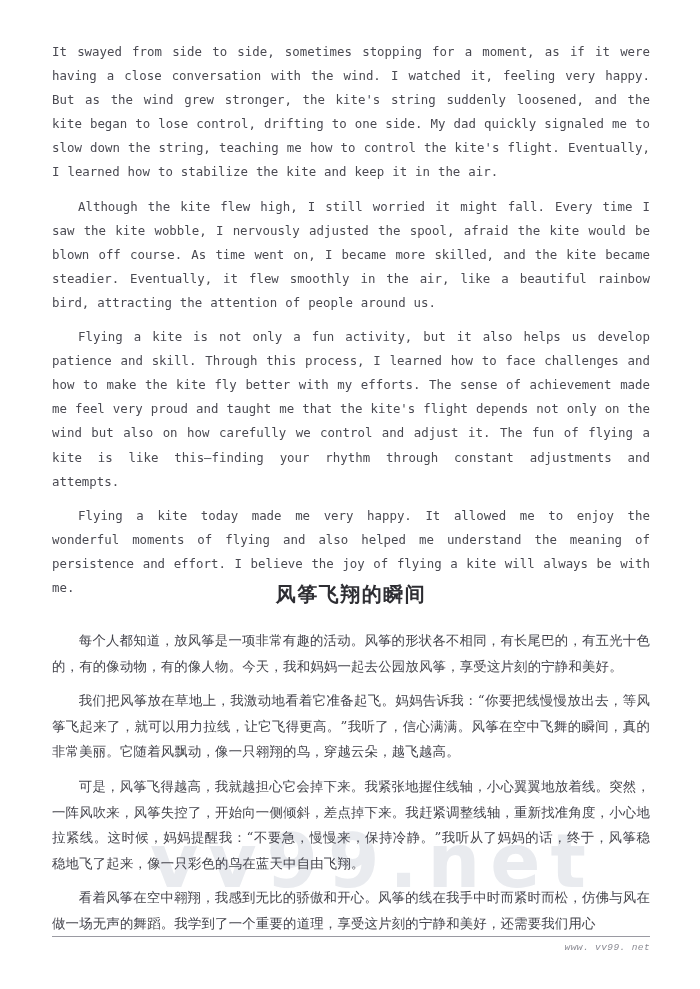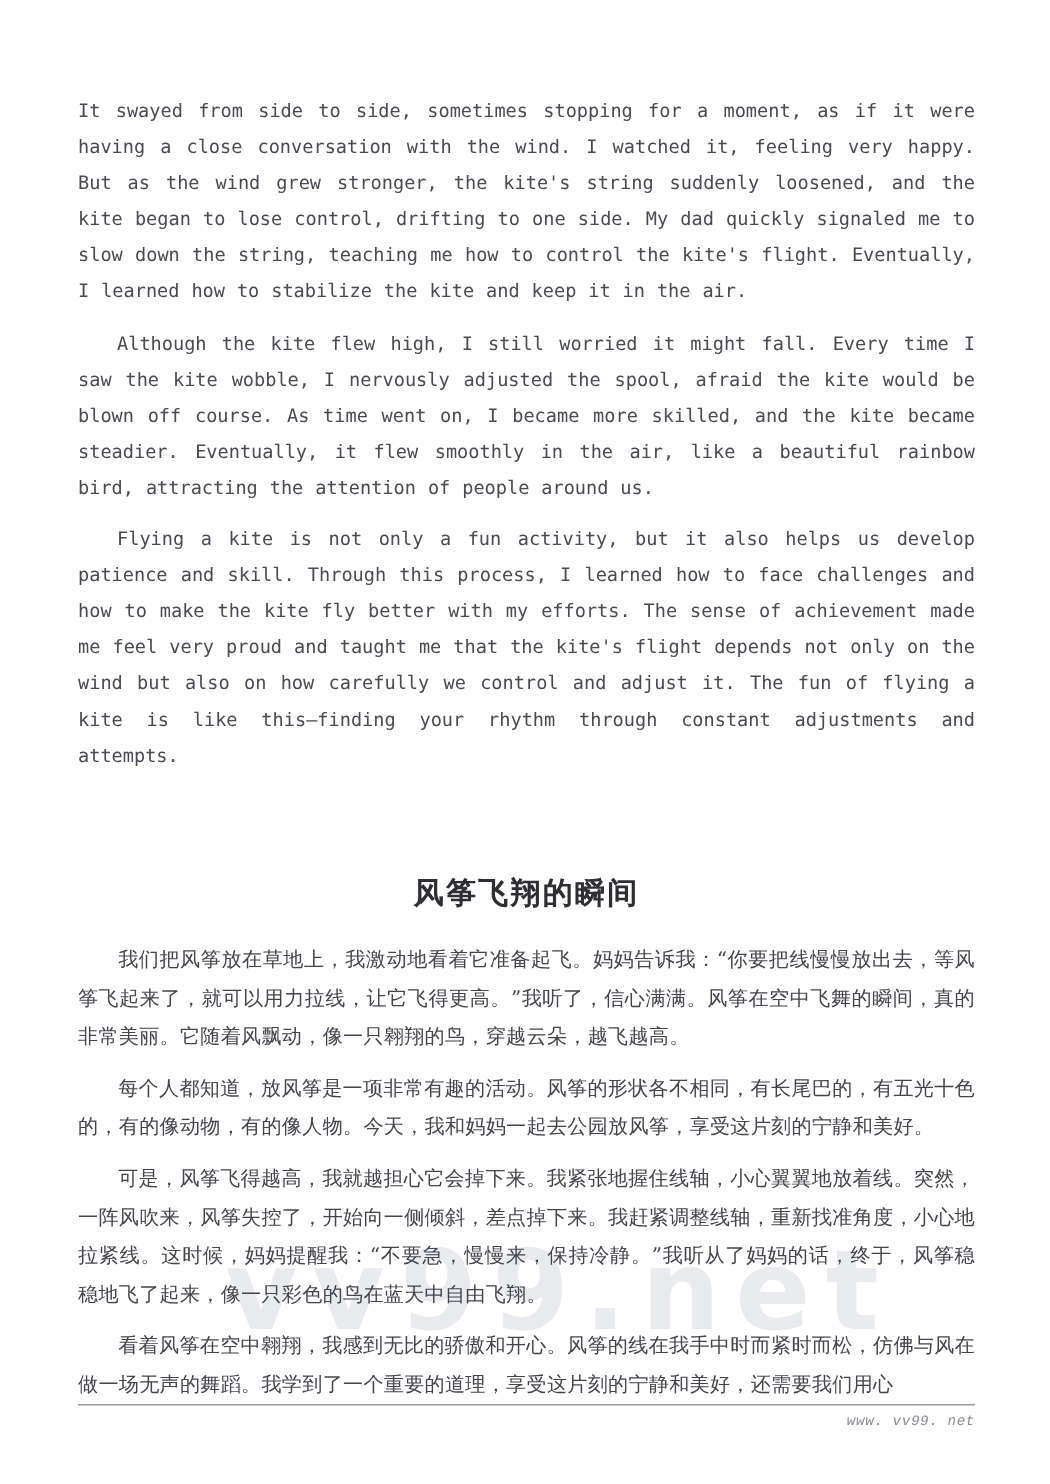--- a/index.html
+++ b/index.html
@@ -41,21 +41,21 @@
     white-space: nowrap;
     pointer-events: none;
     z-index: 0;
     user-select: none;
   }
 
   
   #content {
     position: absolute;
     left: 52px;
-    top: 62px;
+    top: 40px;
     width: 598px;
     z-index: 2;
   }
 
   
   .en-para {
     font-family: "DejaVu Sans Mono", "Liberation Mono", monospace;
     font-size: 12.4px;
     line-height: 24.1px;
     color: #4a4a52;
@@ -77,21 +77,21 @@
   
   #cn-section {
     position: absolute;
     left: 52px;
     top: 582px;
     width: 598px;
     z-index: 2;
   }
 
   #cn-title {
-    font-family: Liberation Sans, sans-serif;
+    font-family: Liberation Mono, monospace;
     font-size: 20px;
     font-weight: bold;
     color: #2e2e33;
     text-align: center;
     letter-spacing: 1.5px;
     line-height: 28px;
     margin: 0 0 18px 0;
   }
 
   .cn-para {
@@ -137,26 +137,27 @@
 <body>
 
 <div id="page">
 
   <div id="watermark">vv99.net</div>
 
   <div id="content">
     <p class="en-para first">It swayed from side to side, sometimes stopping for a moment, as if it were having a close conversation with the wind. I watched it, feeling very happy. But as the wind grew stronger, the kite's string suddenly loosened, and the kite began to lose control, drifting to one side. My dad quickly signaled me to slow down the string, teaching me how to control the kite's flight. Eventually, I learned how to stabilize the kite and keep it in the air.</p>
     <p class="en-para">Although the kite flew high, I still worried it might fall. Every time I saw the kite wobble, I nervously adjusted the spool, afraid the kite would be blown off course. As time went on, I became more skilled, and the kite became steadier. Eventually, it flew smoothly in the air, like a beautiful rainbow bird, attracting the attention of people around us.</p>
     <p class="en-para">Flying a kite is not only a fun activity, but it also helps us develop patience and skill. Through this process, I learned how to face challenges and how to make the kite fly better with my efforts. The sense of achievement made me feel very proud and taught me that the kite's flight depends not only on the wind but also on how carefully we control and adjust it. The fun of flying a kite is like this—finding your rhythm through constant adjustments and attempts.</p>
+    <p class="en-para">Flying a kite today made me very happy. It allowed me to enjoy the wonderful moments of flying and also helped me understand the meaning of persistence and effort. I believe the joy of flying a kite will always be with me.</p>
   </div>
 
   <div id="cn-section">
     <h1 id="cn-title">风筝飞翔的瞬间</h1>
+    <p class="cn-para">每个人都知道，放风筝是一项非常有趣的活动。风筝的形状各不相同，有长尾巴的，有五光十色的，有的像动物，有的像人物。今天，我和妈妈一起去公园放风筝，享受这片刻的宁静和美好。</p>
     <p class="cn-para">我们把风筝放在草地上，我激动地看着它准备起飞。妈妈告诉我：“你要把线慢慢放出去，等风筝飞起来了，就可以用力拉线，让它飞得更高。”我听了，信心满满。风筝在空中飞舞的瞬间，真的非常美丽。它随着风飘动，像一只翱翔的鸟，穿越云朵，越飞越高。</p>
-    <p class="cn-para">每个人都知道，放风筝是一项非常有趣的活动。风筝的形状各不相同，有长尾巴的，有五光十色的，有的像动物，有的像人物。今天，我和妈妈一起去公园放风筝，享受这片刻的宁静和美好。</p>
     <p class="cn-para">可是，风筝飞得越高，我就越担心它会掉下来。我紧张地握住线轴，小心翼翼地放着线。突然，一阵风吹来，风筝失控了，开始向一侧倾斜，差点掉下来。我赶紧调整线轴，重新找准角度，小心地拉紧线。这时候，妈妈提醒我：“不要急，慢慢来，保持冷静。”我听从了妈妈的话，终于，风筝稳稳地飞了起来，像一只彩色的鸟在蓝天中自由飞翔。</p>
     <p class="cn-para">看着风筝在空中翱翔，我感到无比的骄傲和开心。风筝的线在我手中时而紧时而松，仿佛与风在做一场无声的舞蹈。我学到了一个重要的道理，享受这片刻的宁静和美好，还需要我们用心</p>
   </div>
 
   <div id="footer">
     <div id="footer-rule"></div>
     <div id="footer-url">www. vv99. net</div>
   </div>
 
 </div>

